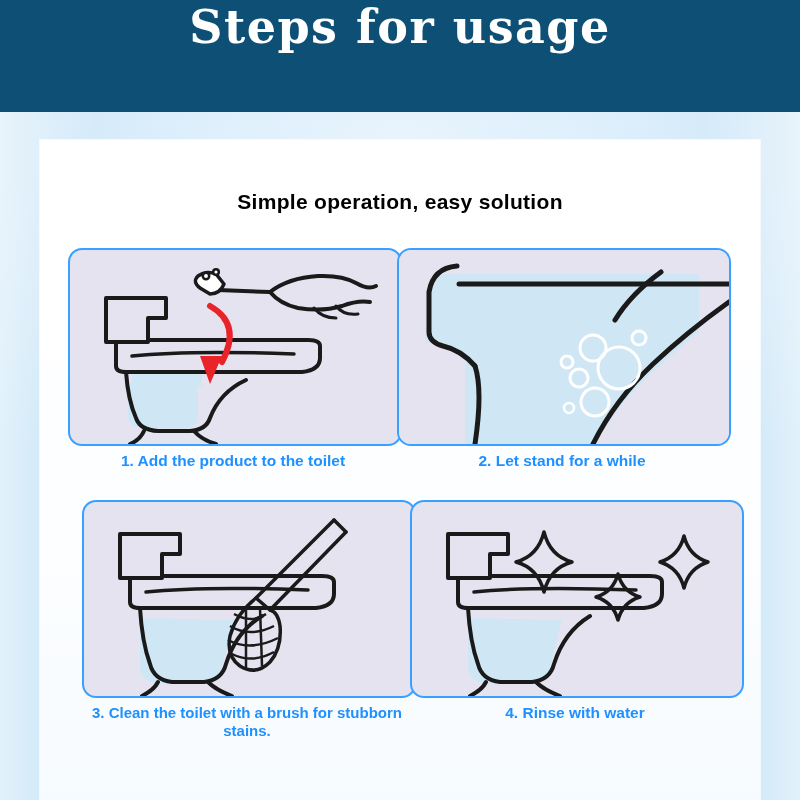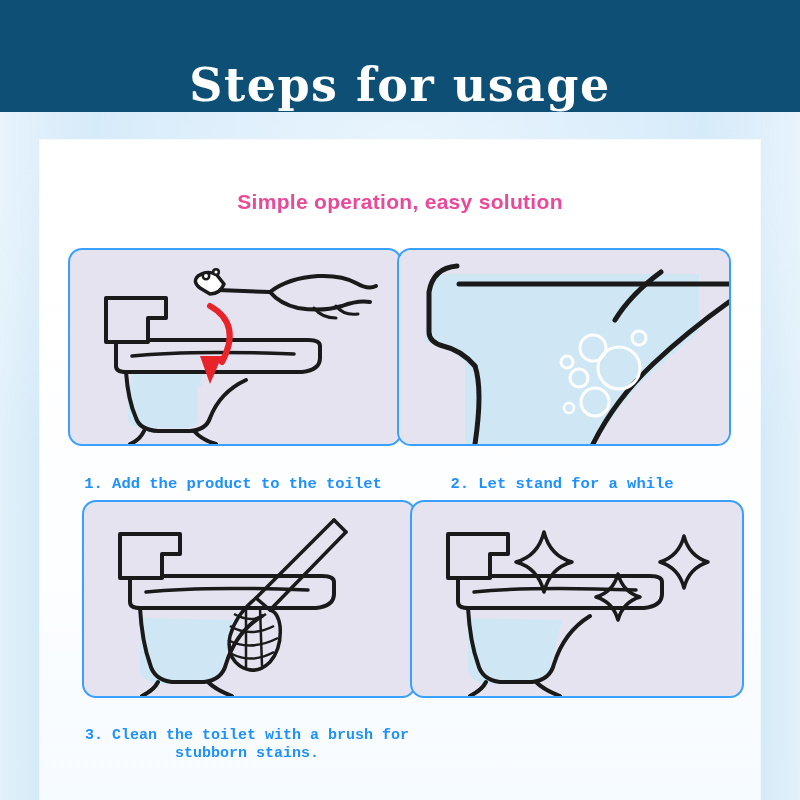--- a/index.html
+++ b/index.html
@@ -21,21 +21,21 @@
   }
   
   .header {
     position: absolute;
     left: 0;
     top: 0;
     width: 800px;
     height: 112px;
     background: #0d4f75;
     display: flex;
-    align-items: flex-end;
+    align-items: flex-start;
     justify-content: center;
   }
   .header-title {
     color: #ffffff;
     font-family: "DejaVu Serif", serif;
     font-weight: bold;
     font-size: 46px;
     letter-spacing: 1.5px;
   }
   
@@ -70,21 +70,21 @@
     position: absolute;
     left: 0; top: 0; right: 0; bottom: 0;
     background: linear-gradient(to bottom, #ffffff 0%, #fdfeff 60%, #f6fbff 100%);
   }
   .subtitle {
     position: absolute;
     left: 0;
     top: 190px;
     width: 800px;
     text-align: center;
-    color: #ec4899;
+    color: #000000;
     font-size: 21px;
     font-weight: bold;
     letter-spacing: 0.3px;
   }
   
   .steps {
     position: absolute;
     left: 62px;
     top: 248px;
     width: 676px;
@@ -104,27 +104,26 @@
     width: 330px;
     height: 194px;
     background: #e6e3f1;
     border: 2px solid #3aa0ff;
     border-radius: 14px;
     overflow: hidden;
   }
   .panel svg { display: block; }
 
   .caption {
-    margin-top: 29px;
+    margin-top: 6px;
     text-align: center;
     color: #1e90ff;
     font-size: 15.5px;
     font-weight: bold;
     line-height: 1.2;
-    font-family: Liberation Mono, monospace;
   }
   .caption.small { font-size: 15px; }
 </style>
 </head>
 <body>
 
 <div class="page">
 
   <div class="header">
     <div class="header-title">Steps for usage</div>
@@ -248,16 +247,17 @@
 
           <path d="M56 106 Q58 140 66 162 Q70 178 88 180 L120 180 Q138 178 142 162 Q152 130 178 114" fill="none" stroke="#1a1a1a" stroke-width="4" stroke-linejoin="round" stroke-linecap="round"></path>
           <path d="M74 180 Q70 188 58 194" fill="none" stroke="#1a1a1a" stroke-width="4" stroke-linecap="round"></path>
           <path d="M124 180 Q132 188 148 194" fill="none" stroke="#1a1a1a" stroke-width="4" stroke-linecap="round"></path>
 
           <path d="M122 30 Q128 54 150 60 Q128 66 122 90 Q116 66 94 60 Q116 54 122 30 Z" fill="none" stroke="#1a1a1a" stroke-width="3.5" stroke-linejoin="round" transform="translate(10,0)"></path>
           <path d="M206 72 Q211 90 228 95 Q211 100 206 118 Q201 100 184 95 Q201 90 206 72 Z" fill="none" stroke="#1a1a1a" stroke-width="3.5" stroke-linejoin="round"></path>
           <path d="M272 34 Q277 54 296 60 Q277 66 272 86 Q267 66 248 60 Q267 54 272 34 Z" fill="none" stroke="#1a1a1a" stroke-width="3.5" stroke-linejoin="round"></path>
         </svg>
       </div>
+      <div class="caption">4. Rinse with water</div>
     </div>
 
   </div>
 </div>
 
 </body></html>

